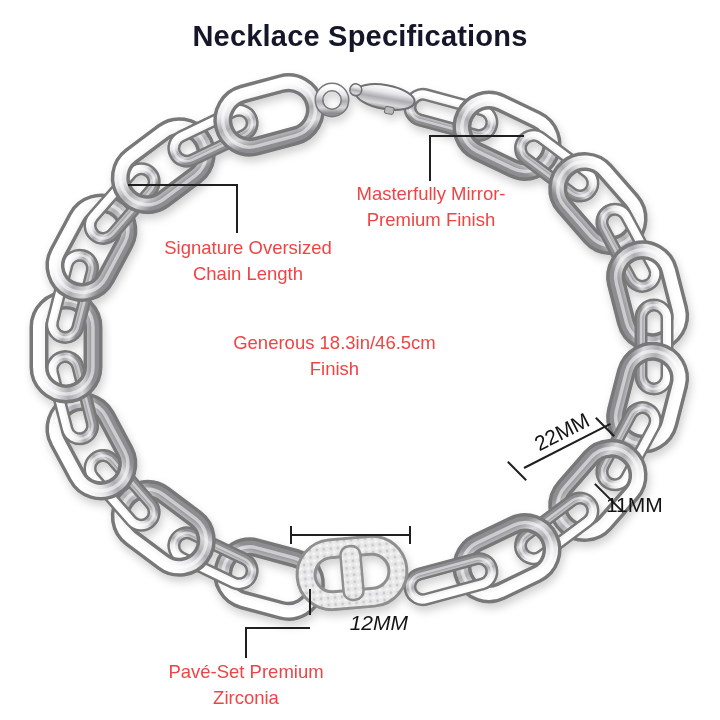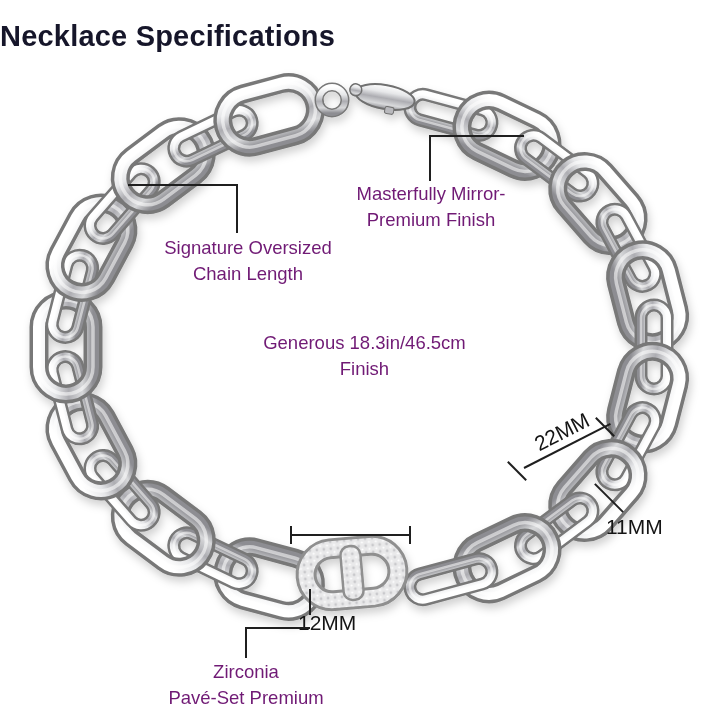--- a/index.html
+++ b/index.html
@@ -7,62 +7,62 @@
     position:relative;
     width:720px;height:720px;
     margin:0 auto;
     background:#ffffff;
     overflow:hidden;
     font-family:"Liberation Sans",sans-serif;
     color:#141414;
   }
   .page-title{
     position:absolute;top:20px;left:0;right:0;margin:0;
-    text-align:left;
+    text-align:center;
     font-size:29px;font-weight:700;letter-spacing:.2px;
     color:#16162a;
   }
   .chain-svg{position:absolute;left:0;top:0;}
   .ann{position:absolute;}
-  .callout{font-size:18.5px;line-height:26px;text-align:center;color:#701a75;}
+  .callout{font-size:18.5px;line-height:26px;text-align:center;color:#ef4444;}
   .meas{font-size:21px;color:#141414;}
   .line{position:absolute;background:#1f1f1f;}
 
   
   #lineLeftH{left:128px;top:184px;width:110px;height:2px;}
   #lineLeftV{left:236px;top:184px;width:2px;height:49px;}
   #txtChain{left:138px;top:235px;width:220px;}
 
   
   #lineRightH{left:430px;top:135px;width:94px;height:2px;}
   #lineRightV{left:429px;top:135px;width:2px;height:46px;}
   #txtFinish{left:325px;top:181px;width:212px;}
 
   
-  #txtLength{left:222px;top:330px;width:285px;}
+  #txtLength{left:192px;top:330px;width:285px;}
 
   
   #m22{left:514px;top:420px;width:96px;text-align:center;transform:rotate(-27deg);}
   #line22{left:524px;top:467px;width:97px;height:2px;transform-origin:0 50%;transform:rotate(-27deg);}
   #tick22a{left:516px;top:458px;width:2px;height:26px;transform:rotate(-45deg);}
   #tick22b{left:604px;top:414px;width:2px;height:26px;transform:rotate(-45deg);}
 
   
   #tick11{left:608px;top:478px;width:2px;height:40px;transform:rotate(-45deg);}
-  #m11{left:606px;top:515px;width:80px;}
+  #m11{left:606px;top:493px;width:80px;}
 
   
   #m23{left:295px;top:503px;width:115px;text-align:center;}
   #line23{left:291px;top:534px;width:120px;height:2px;}
   #tick23a{left:290px;top:526px;width:2px;height:18px;}
   #tick23b{left:409px;top:526px;width:2px;height:18px;}
 
   
   #tick12{left:309px;top:589px;width:2px;height:26px;}
-  #m12{left:298px;top:611px;width:110px;text-align:left;}
+  #m12{left:298px;top:611px;width:110px;text-align:right;font-style:italic;}
 
   
   #linePaveH{left:246px;top:627px;width:64px;height:2px;}
   #linePaveV{left:245px;top:627px;width:2px;height:31px;}
   #txtPave{left:136px;top:659px;width:220px;}
 </style>
 </head>
 <body>
 
 <div class="stage">
@@ -271,17 +271,17 @@
   <div class="line" id="line23"></div>
   <div class="line" id="tick23a"></div>
   <div class="line" id="tick23b"></div>
 
   <div class="line" id="tick12"></div>
   <div class="ann meas" id="m12">12MM</div>
 
   <div class="line" id="linePaveH"></div>
   <div class="line" id="linePaveV"></div>
   <div class="ann callout" id="txtPave">
+    <div>Pavé-Set Premium</div>
     <div>Zirconia</div>
-    <div>Pavé-Set Premium</div>
   </div>
 
 </div>
 
 </body></html>

